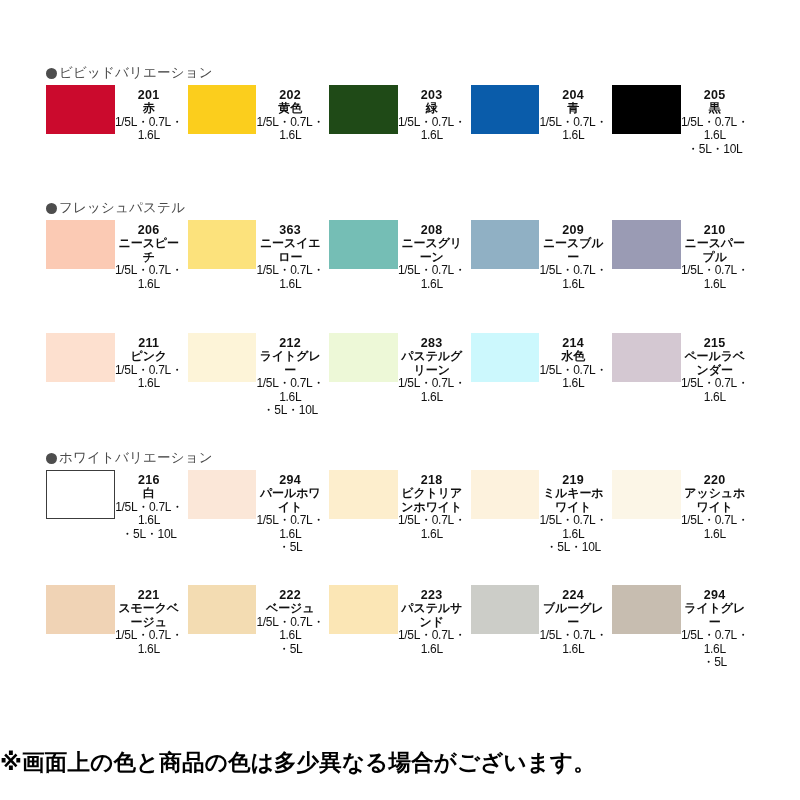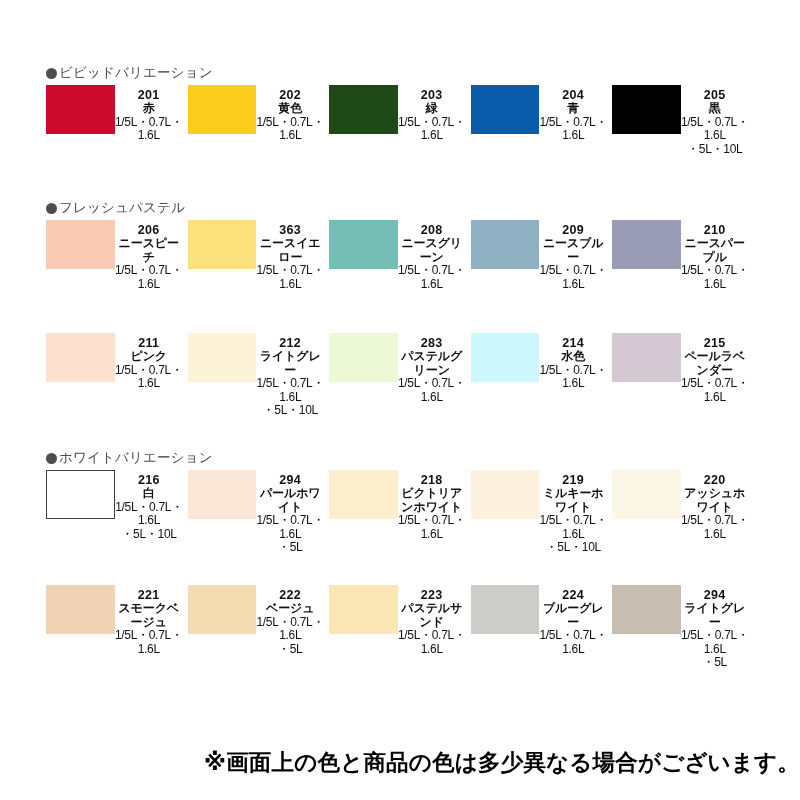--- a/index.html
+++ b/index.html
@@ -102,21 +102,21 @@
     color: #111;
     letter-spacing: -0.3px;
     white-space: pre-line;
   }
 
   .footer-note {
     position: absolute;
     left: 0;
     right: 0;
     bottom: 22px;
-    text-align: right;
+    text-align: left;
     font-size: 22.5px;
     font-weight: bold;
     color: #000;
     letter-spacing: 0.2px;
   }
 
   
   #sec-vivid   { position: absolute; top: 64px;  left: 0; right: 0; }
   #sec-pastel  { position: absolute; top: 199px; left: 0; right: 12px; }
   #sec-pastel2 { position: absolute; top: 333px; left: 0; right: 0; }

